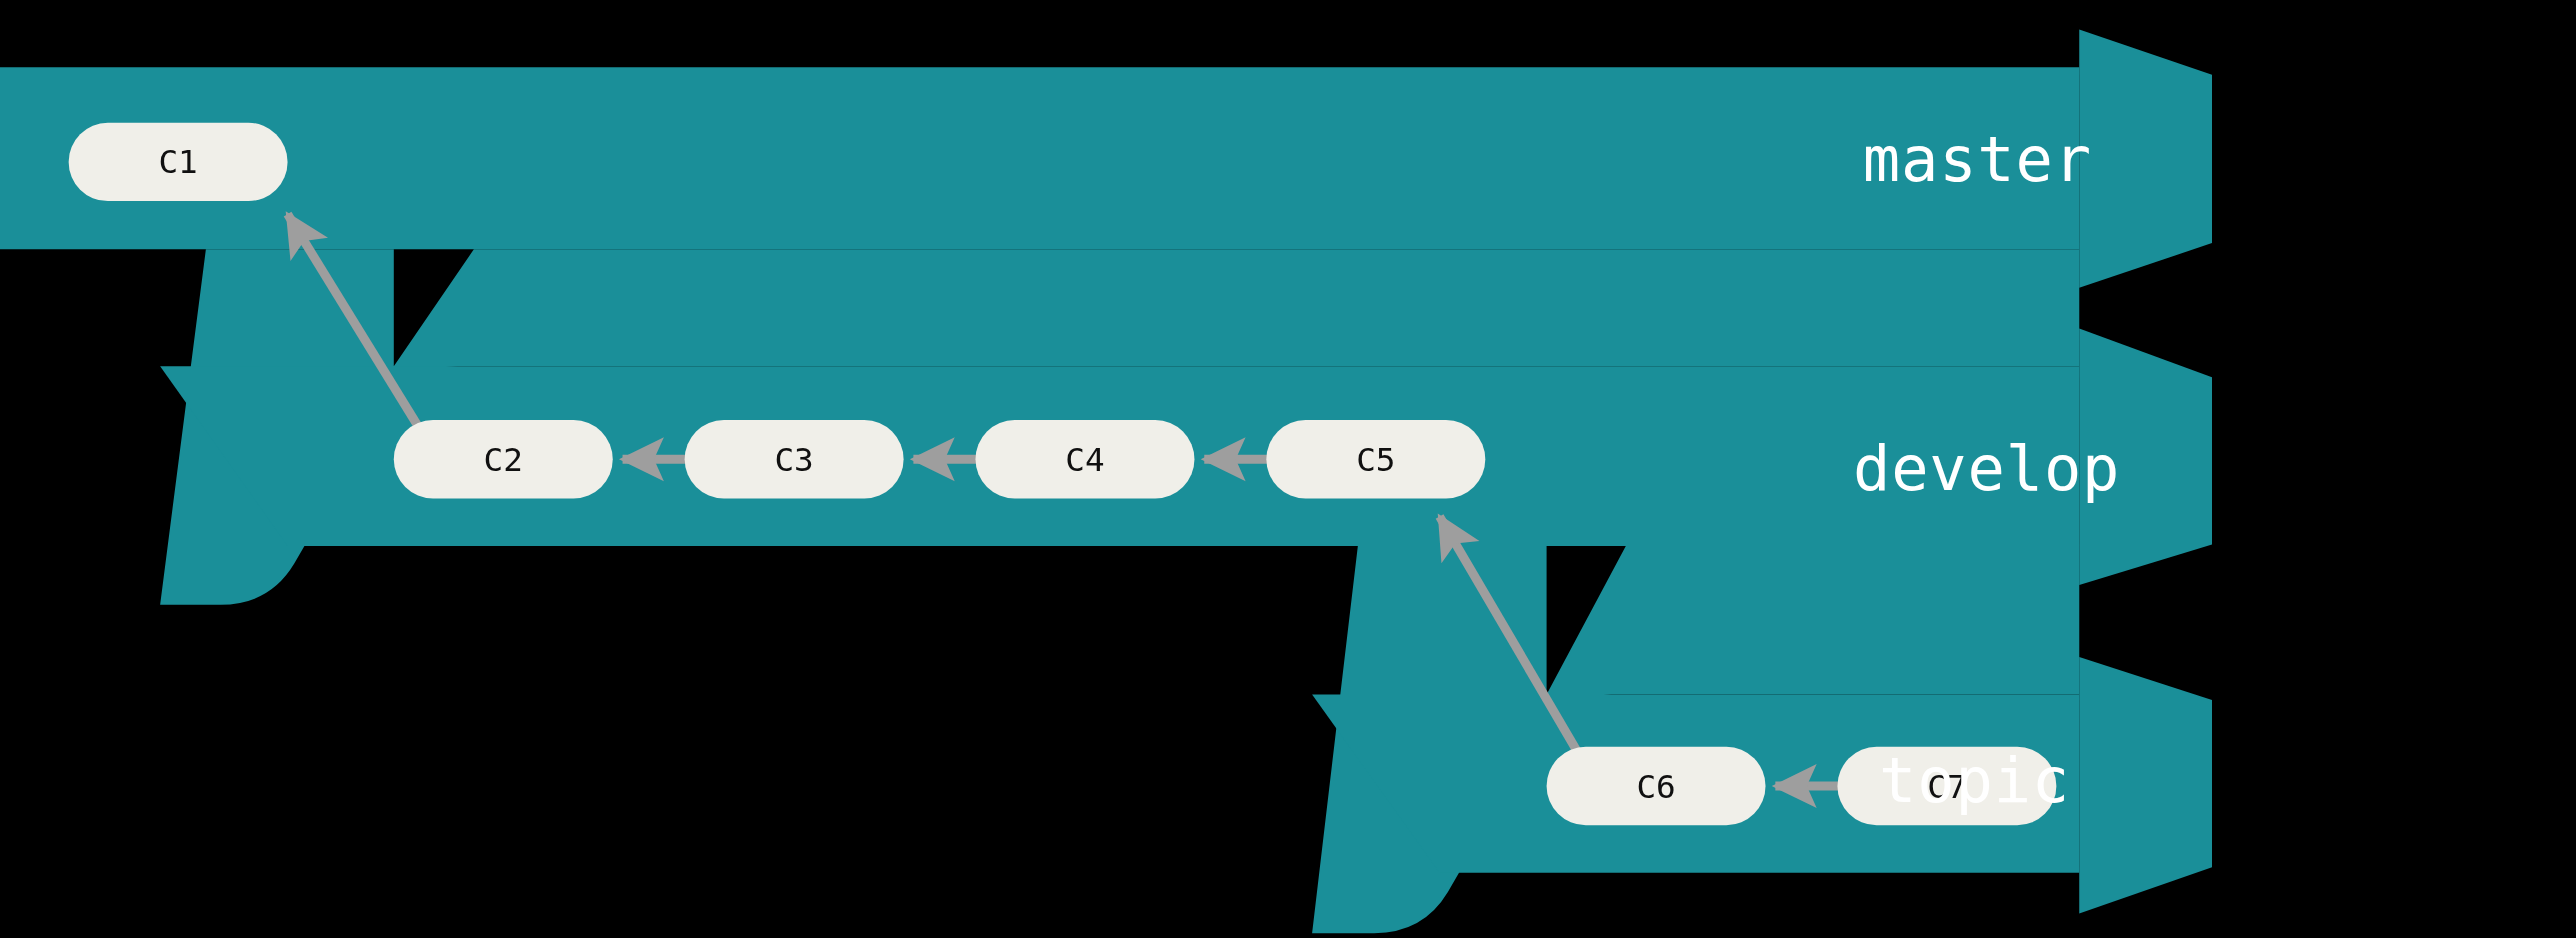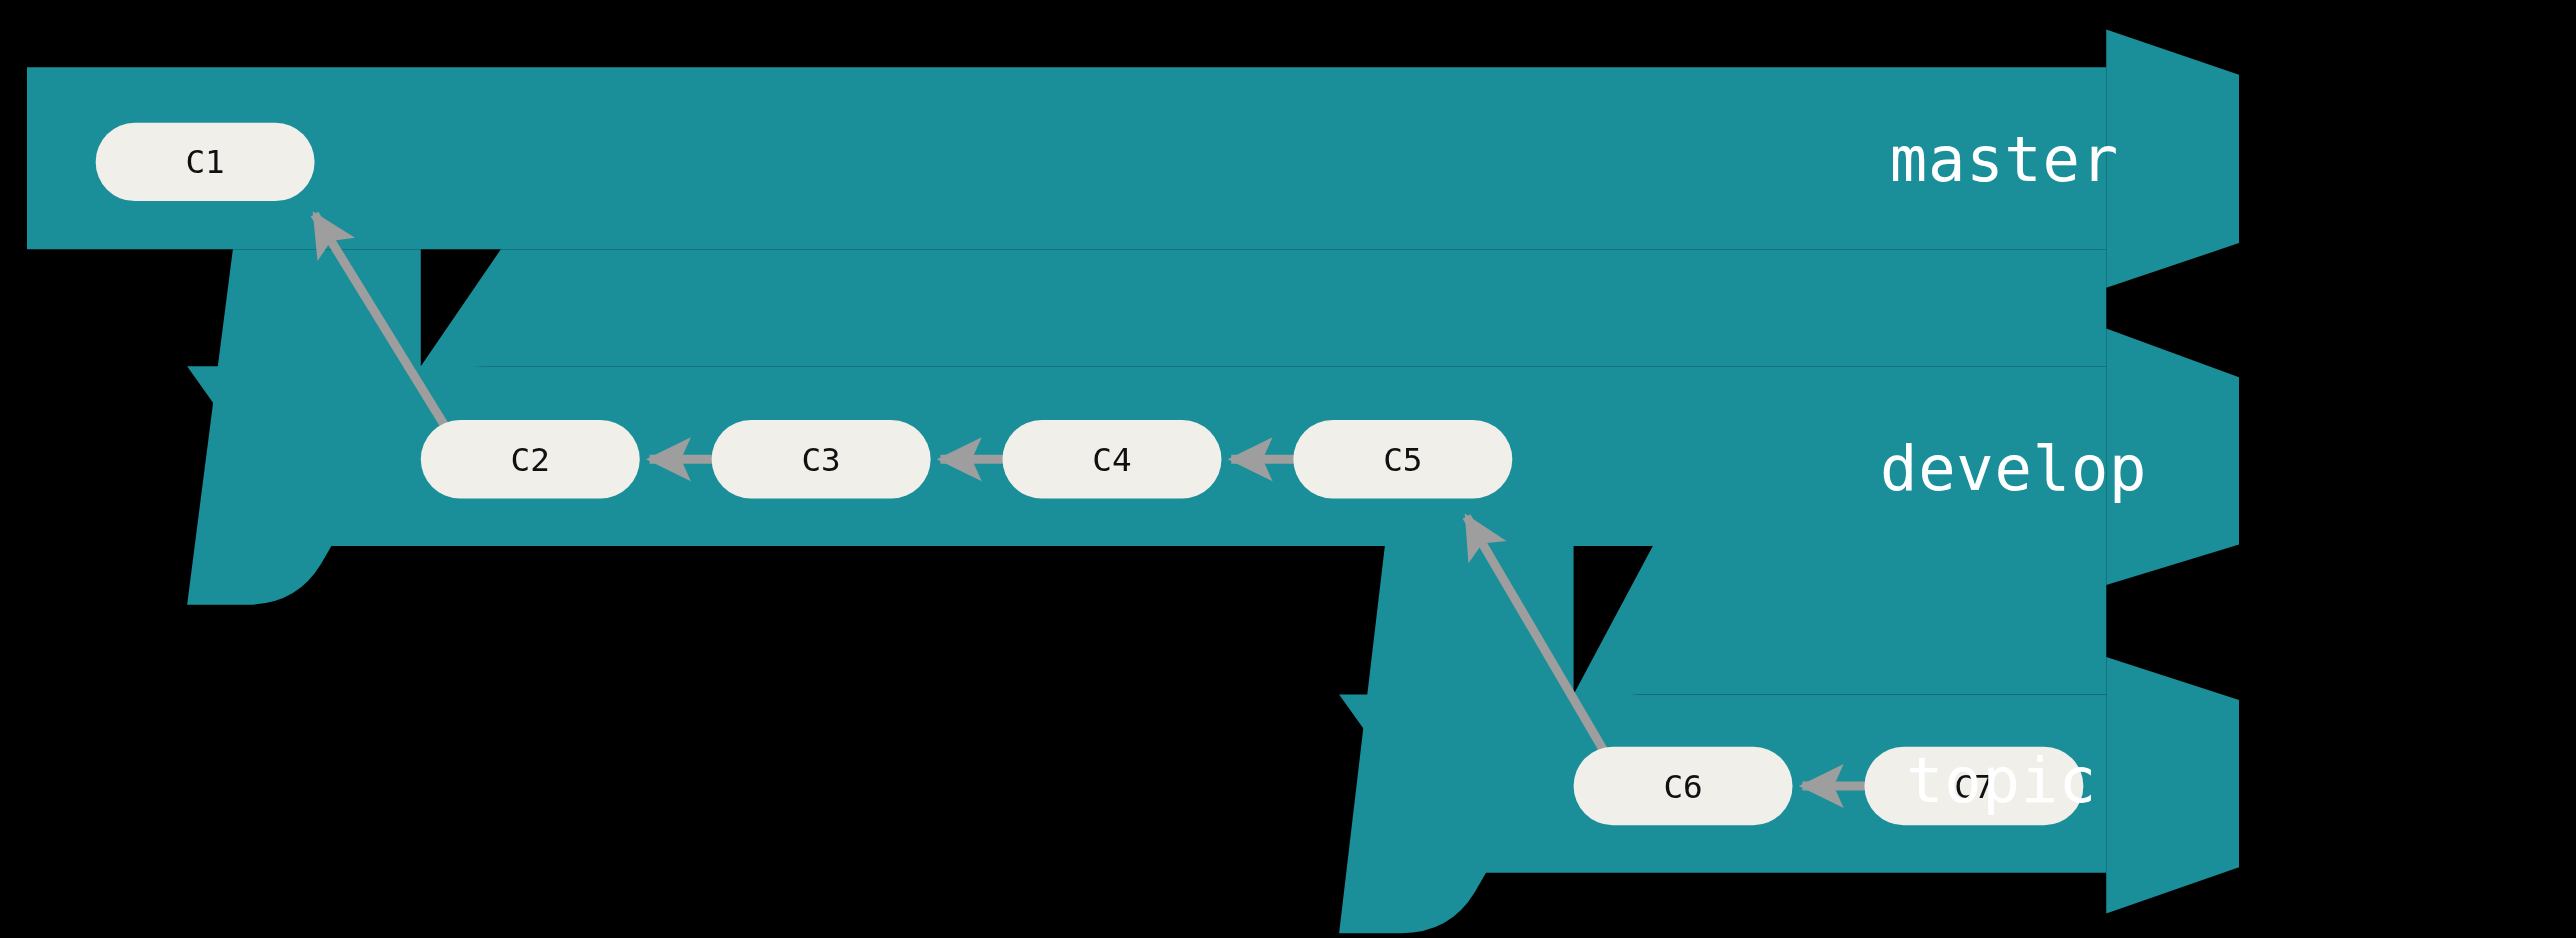--- a/index.html
+++ b/index.html
@@ -10,21 +10,20 @@
   }
   body {
     font-family: "DejaVu Sans Mono", monospace;
   }
   #stage {
     position: relative;
     width: 2212px;
     height: 939px;
     background: #000000;
     overflow: hidden;
-    margin-left: 27px;
   }
   #stage svg {
     position: absolute;
     left: 0;
     top: 0;
     width: 2576px;
     height: 939px;
     display: block;
   }
   .branch-label {

